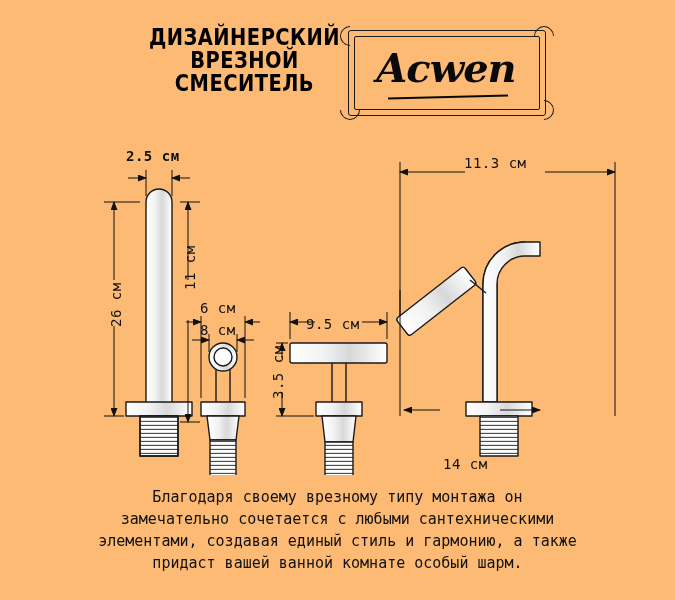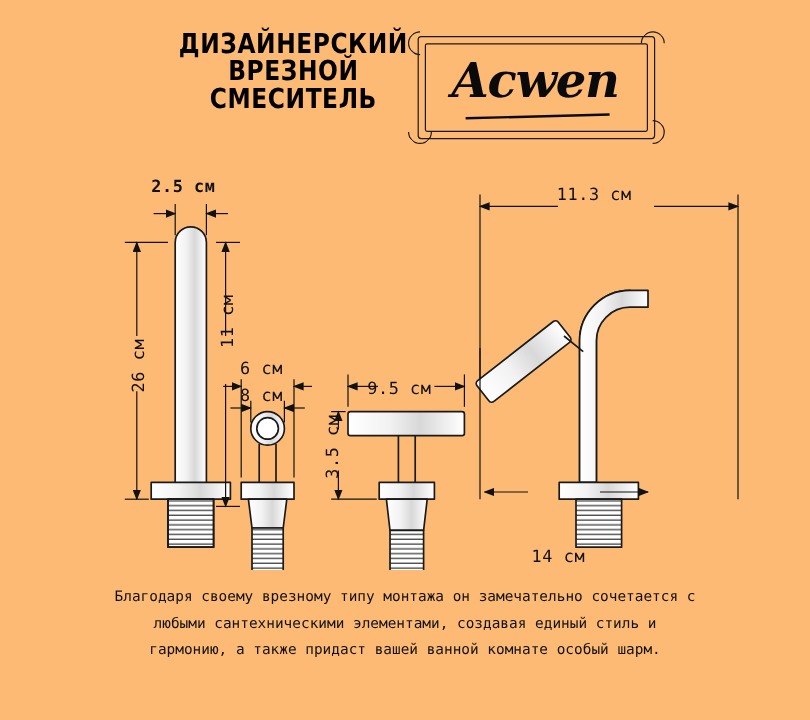--- a/index.html
+++ b/index.html
@@ -125,21 +125,21 @@
   }
 
   
   .footer-text {
     position: absolute;
     left: 95px;
     top: 486px;
     width: 485px;
     text-align: center;
     font-family: "DejaVu Sans Mono", monospace;
-    font-size: 12px;
+    font-size: 15px;
     line-height: 22px;
     color: #111111;
   }
 </style>
 </head>
 <body>
 
 <div id="root">
 
   <div class="title-block">

